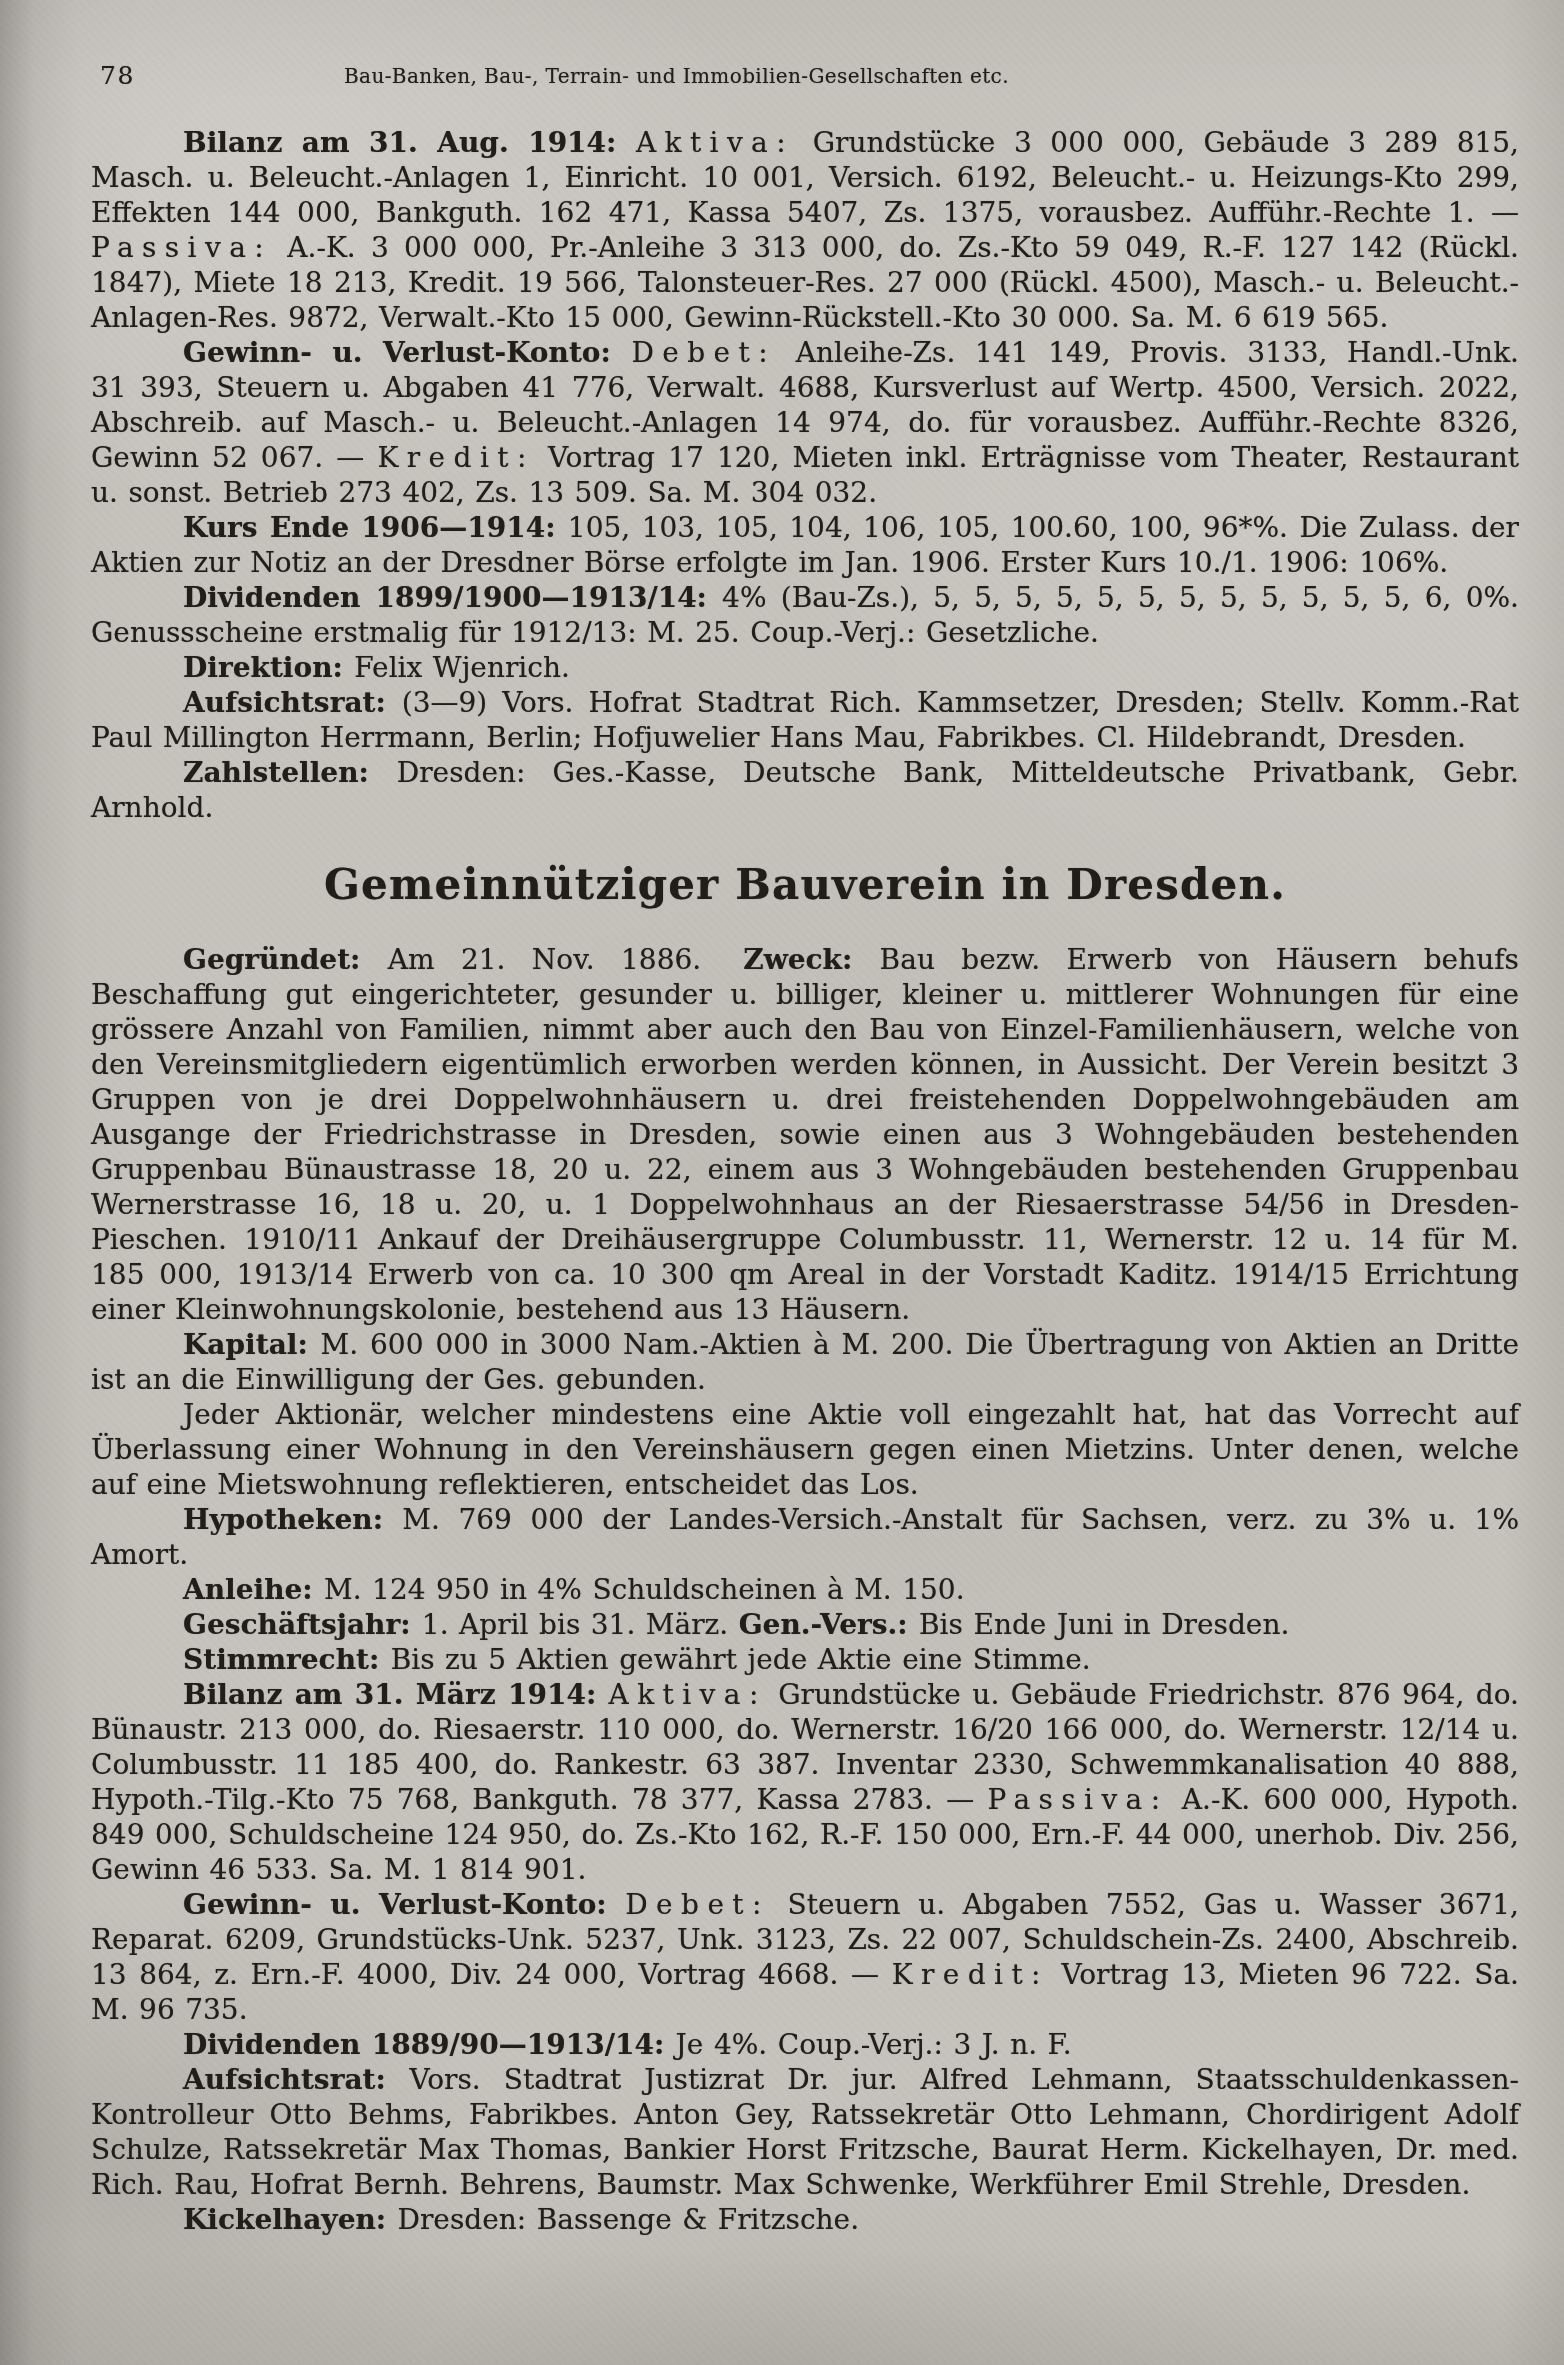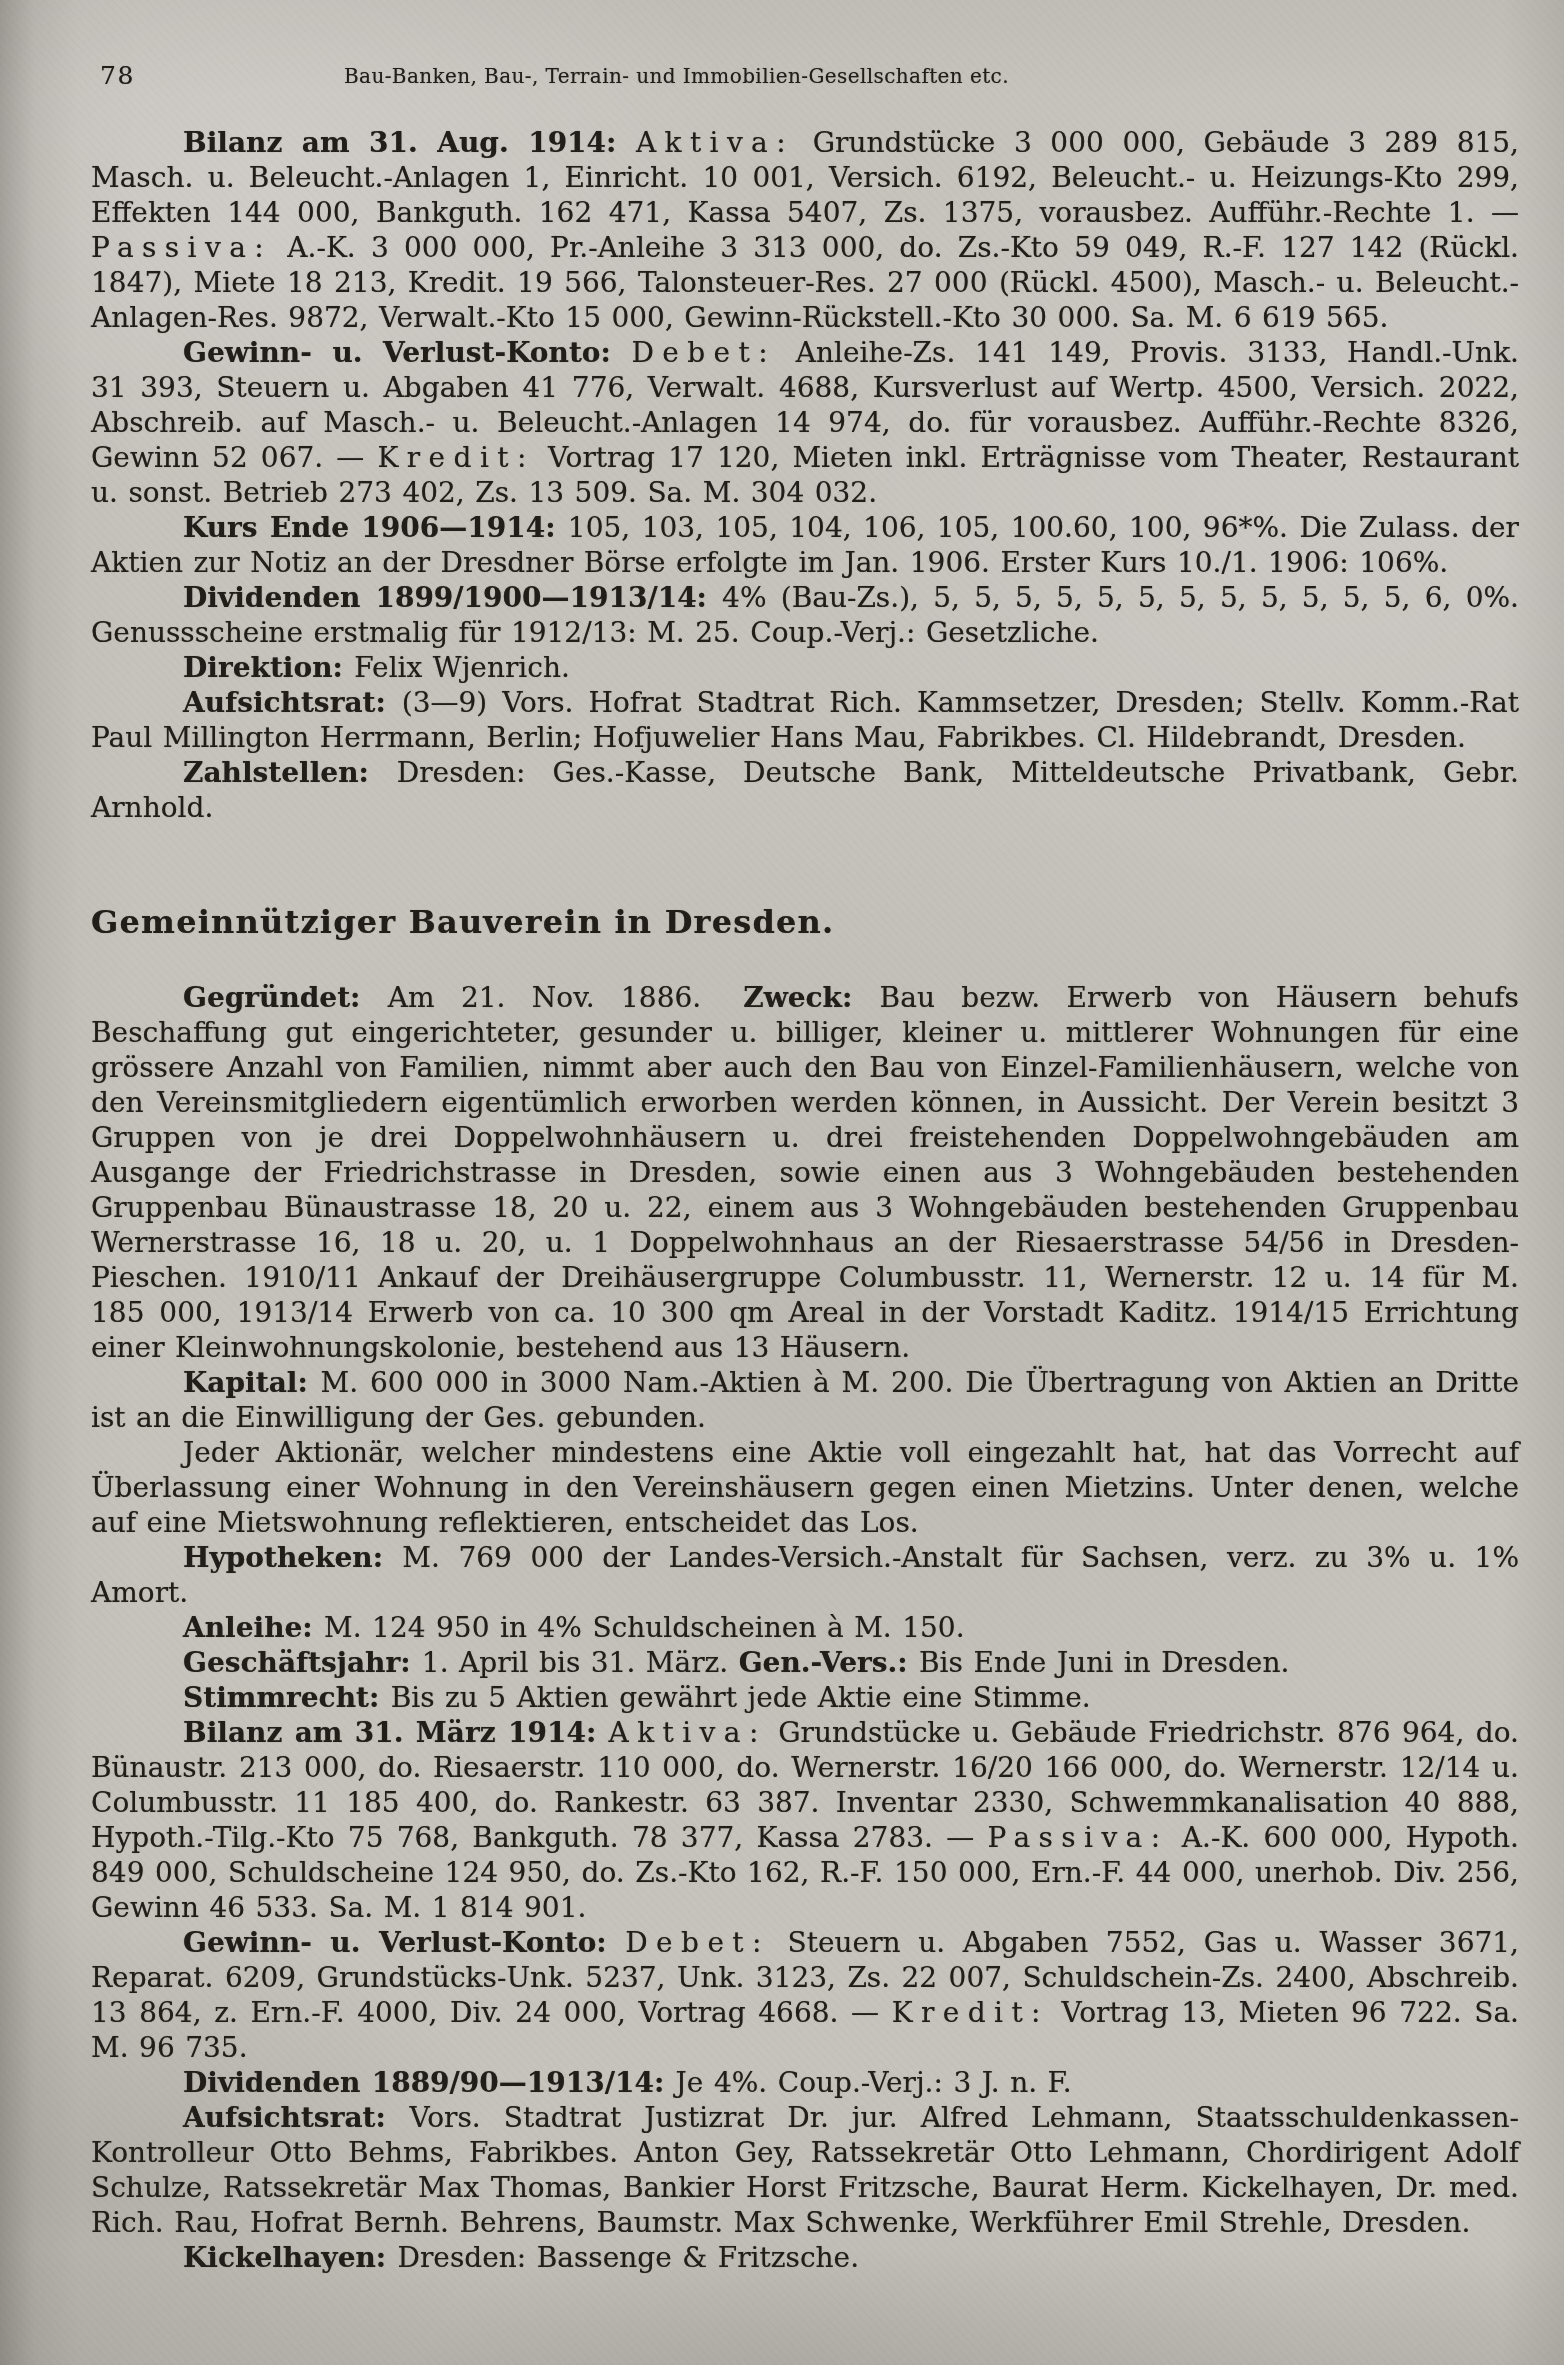--- a/index.html
+++ b/index.html
@@ -53,25 +53,26 @@
   .page-body { font-size: 28px; line-height: 35px; }
   .para {
     margin: 0;
     text-align: justify;
     text-indent: 92px;
     word-spacing: 1.6px;
   }
   .run-b  { font-weight: bold; }
   .run-sp { letter-spacing: 0.30em; }
   .entry-heading {
-    font-size: 32px;
+    text-align: center;
+    font-size: 42px;
     line-height: 47px;
     font-weight: bold;
     letter-spacing: 1.2px;
-    margin: 74px 0 34px 0;
+    margin: 36px 0 34px 0;
     text-indent: 0;
   }
 </style>
 </head>
 <body>
 
 <div class="page">
   <header class="page-header">
     <span class="page-number">78</span>
     <span class="running-title">Bau-Banken, Bau-, Terrain- und Immobilien-Gesellschaften etc.</span>

